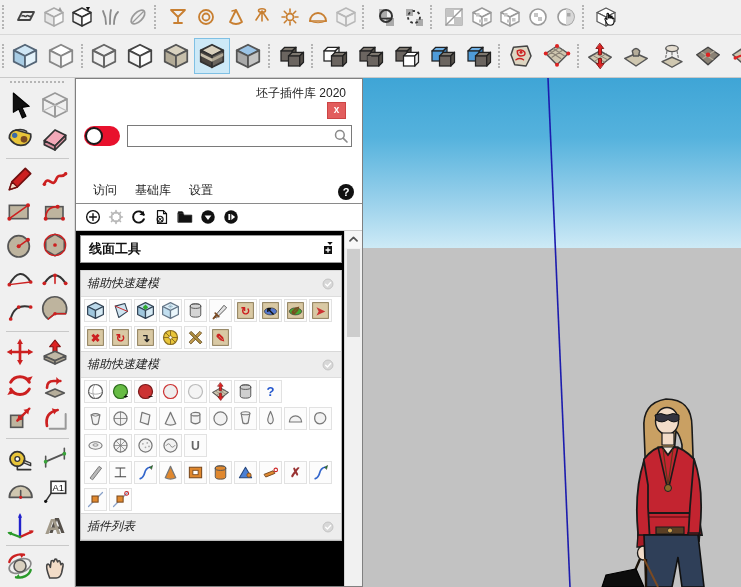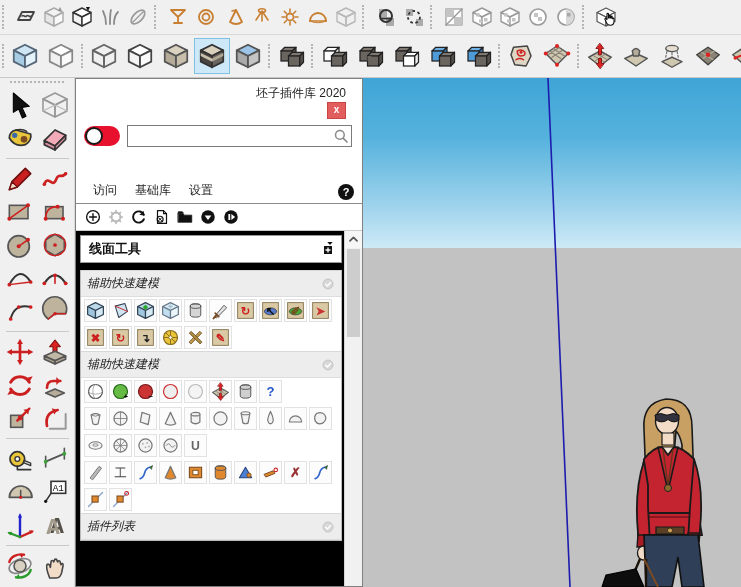--- a/index.html
+++ b/index.html
@@ -13,21 +13,21 @@
   .grip{width:5px;height:24px;border-left:2px dotted #b5b5b5;margin:0 3px 0 2px;}
   .tb-ic{width:28px;height:28px;padding:1px;box-sizing:border-box;border:1px solid transparent;}
   #toolbar2 .tb-ic{width:36px;height:36px;padding:2px;}
   .tb-ic.sel{background:#cde9f7;border:1px solid #7fc0e4;}
   .tb-ic svg{width:100%;height:100%;display:block;}
   
   #main{position:relative;width:741px;height:509px;}
   
   #sidebar{position:absolute;left:0;top:0;width:75px;height:509px;background:#f0f0f0;border-right:1px solid #d9d9d9;box-sizing:border-box;}
   #sidebar .hgrip{height:4px;border-top:2px dotted #b5b5b5;margin:3px 10px 2px 10px;}
-  .sb-grid{display:grid;grid-template-columns:32px 32px;justify-content:center;gap:1px 3px;font-family:Liberation Mono, monospace;}
+  .sb-grid{display:grid;grid-template-columns:32px 32px;justify-content:center;gap:1px 3px;}
   .sb-tool{width:32px;height:32px;}
   .sb-tool svg{width:100%;height:100%;display:block;}
   .sb-div{grid-column:1 / span 2;height:1px;background:#c9c9c9;margin:3px 2px;}
   
   #viewport{position:absolute;left:75px;top:0;width:666px;height:509px;overflow:hidden;}
   #sky{position:absolute;left:0;top:0;width:100%;height:170px;background:linear-gradient(#3fa5d6 0%,#55b2dd 35%,#9ed3ec 75%,#cdeaf6 100%);}
   #ground{position:absolute;left:0;top:170px;width:100%;height:339px;background:#c2c2c2;}
   #axis-svg,#person-svg{position:absolute;}
   #axis-svg{left:0;top:0;}
   #person-svg{left:525px;top:317px;}

